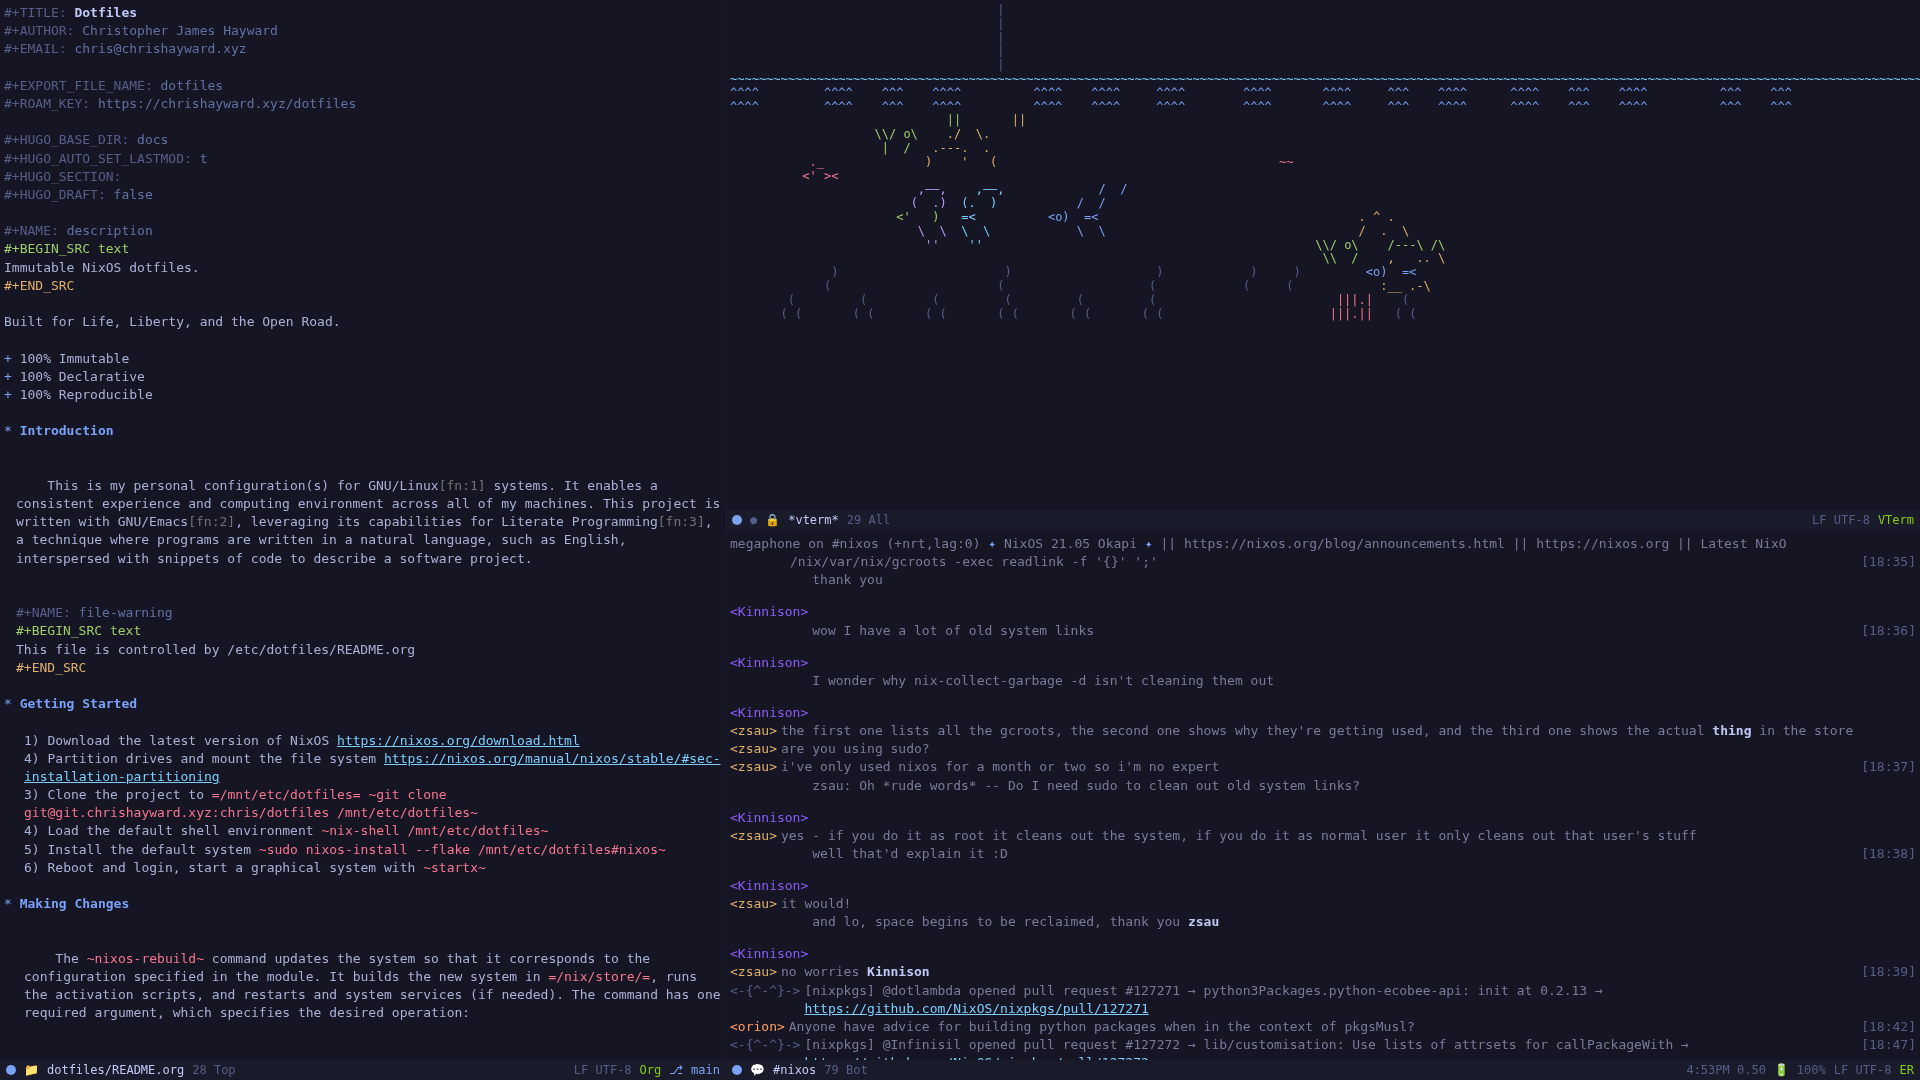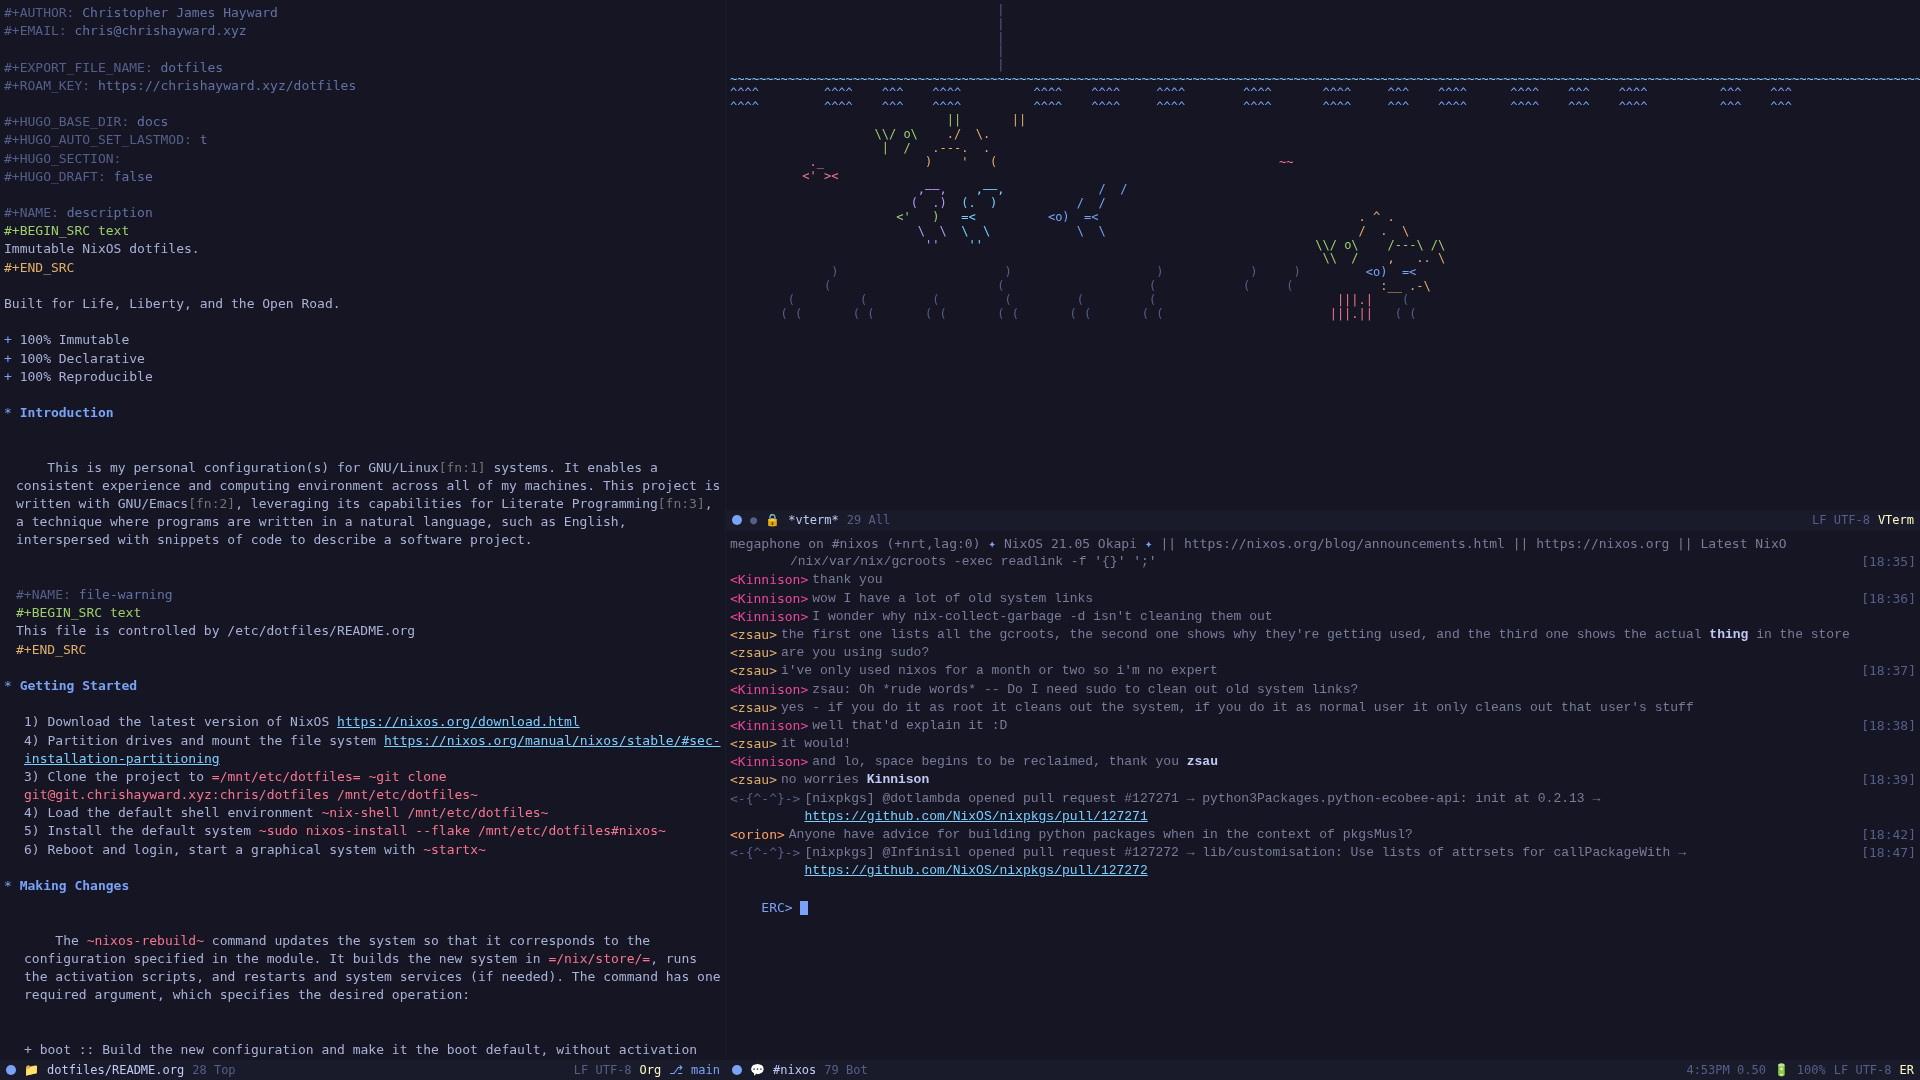--- a/index.html
+++ b/index.html
@@ -57,57 +57,58 @@
     .title-val { color: #c0caf5; font-weight: bold; }
     .begin-src { color: #9ece6a; }
     .end-src { color: #e0af68; text-align: center; }
     .heading { color: #7aa2f7; font-weight: bold; }
     .heading-star { color: #7aa2f7; }
     .link { color: #7dcfff; text-decoration: underline; }
     .fn { color: #737373; }
     .tilde { color: #f7768e; }
     .org-text { color: #a9b1d6; }
     .list-bullet { color: #7aa2f7; }
-    .nick-k { color: #ec4899; }
+    .nick-k { color: #8b5cf6; margin-top: 32px; }
     .nick-z { color: #e0af68; }
     .nick-o { color: #ff9e64; }
     .nick-bot { color: #565f89; }
     .irc-text { color: #787c99; }
     .irc-time { color: #565f89; }
     .irc-hilite { color: #c0caf5; font-weight: bold; }
     .irc-link { color: #7dcfff; text-decoration: underline; }
     .irc-prompt { color: #7aa2f7; }
     .irc-cursor { background: #7aa2f7; width: 8px; height: 14px; display: inline-block; vertical-align: middle; }
     .ascii-art { color: #565f89; white-space: pre; font-size: 12px; line-height: 1.15; }
     pre { white-space: pre-wrap; font-family: inherit; }
     .line { white-space: pre-wrap; }
     .irc-line { display: flex; }
-    .irc-msg { flex: 1; padding-left: 4px; font-family: Liberation Mono, monospace; }
+    .irc-msg { flex: 1; padding-left: 4px; }
     .irc-ts { padding-left: 8px; }
     .modeline .dot { width: 10px; height: 10px; border-radius: 50%; background: #7aa2f7; display:inline-block; }
     .modeline .lock { color: #bb9af7; }
     .modeline-spacer { flex: 1; }
     .modeline .buf { color: #c0caf5; }
-    .modeline .mode { color: #fef9c3; }
+    .modeline .mode { color: #84cc16; }
     .modeline .branch { color: #7aa2f7; }
     .modeline-bottom-global {
       grid-row: 3; grid-column: 1 / 3;
       display: flex;
     }
     .ascii-c1 { color: #7aa2f7; }
     .ascii-c2 { color: #9ece6a; }
     .ascii-c3 { color: #e0af68; }
     .ascii-c4 { color: #f7768e; }
     .ascii-c5 { color: #bb9af7; }
     .ascii-c6 { color: #7dcfff; }
   </style>
 </head>
 <body>
 
 <div class="pane-left">
+  <div class="line"><span class="meta-kw">#+TITLE:</span> <span class="title-val">Dotfiles</span></div>
   <div class="line"><span class="meta-kw">#+AUTHOR:</span> <span class="meta-val">Christopher James Hayward</span></div>
   <div class="line"><span class="meta-kw">#+EMAIL:</span> <span class="meta-val">chris@chrishayward.xyz</span></div>
   <div class="line">&nbsp;</div>
   <div class="line"><span class="meta-kw">#+EXPORT_FILE_NAME:</span> <span class="meta-val">dotfiles</span></div>
   <div class="line"><span class="meta-kw">#+ROAM_KEY:</span> <span class="meta-val">https://chrishayward.xyz/dotfiles</span></div>
   <div class="line">&nbsp;</div>
   <div class="line"><span class="meta-kw">#+HUGO_BASE_DIR:</span> <span class="meta-val">docs</span></div>
   <div class="line"><span class="meta-kw">#+HUGO_AUTO_SET_LASTMOD:</span> <span class="meta-val">t</span></div>
   <div class="line"><span class="meta-kw">#+HUGO_SECTION:</span> <span class="meta-val"></span></div>
   <div class="line"><span class="meta-kw">#+HUGO_DRAFT:</span> <span class="meta-val">false</span></div>

